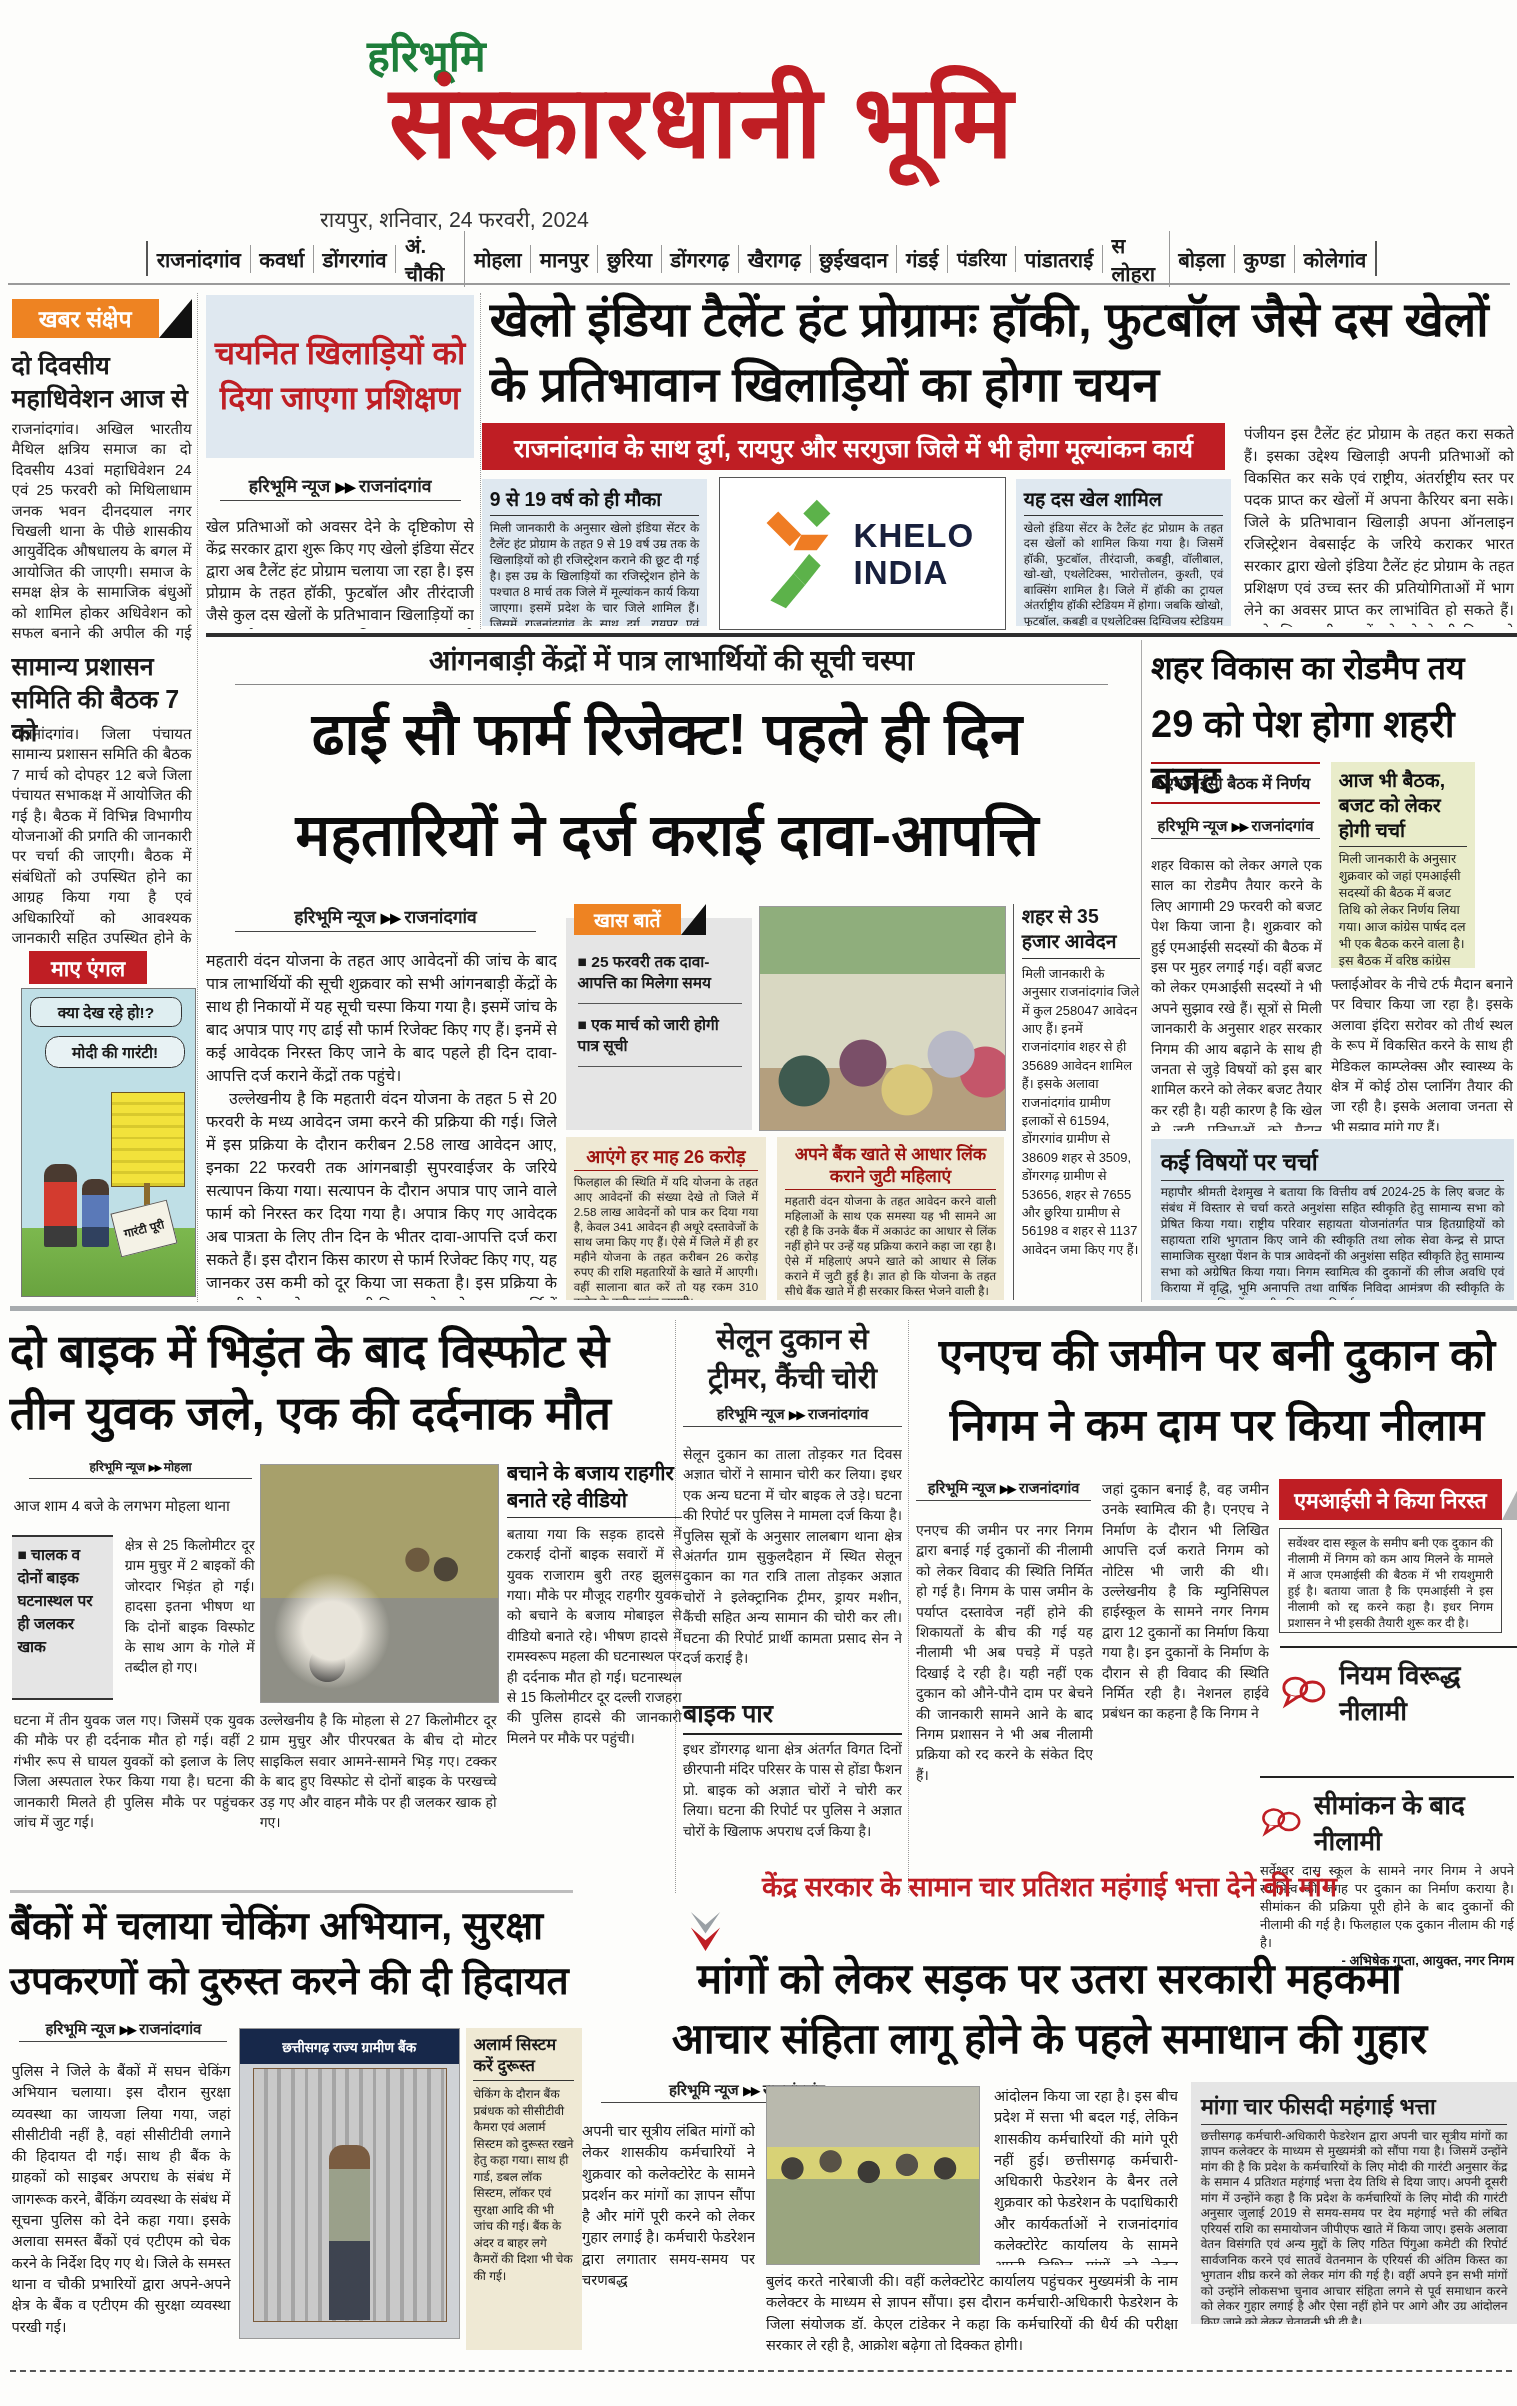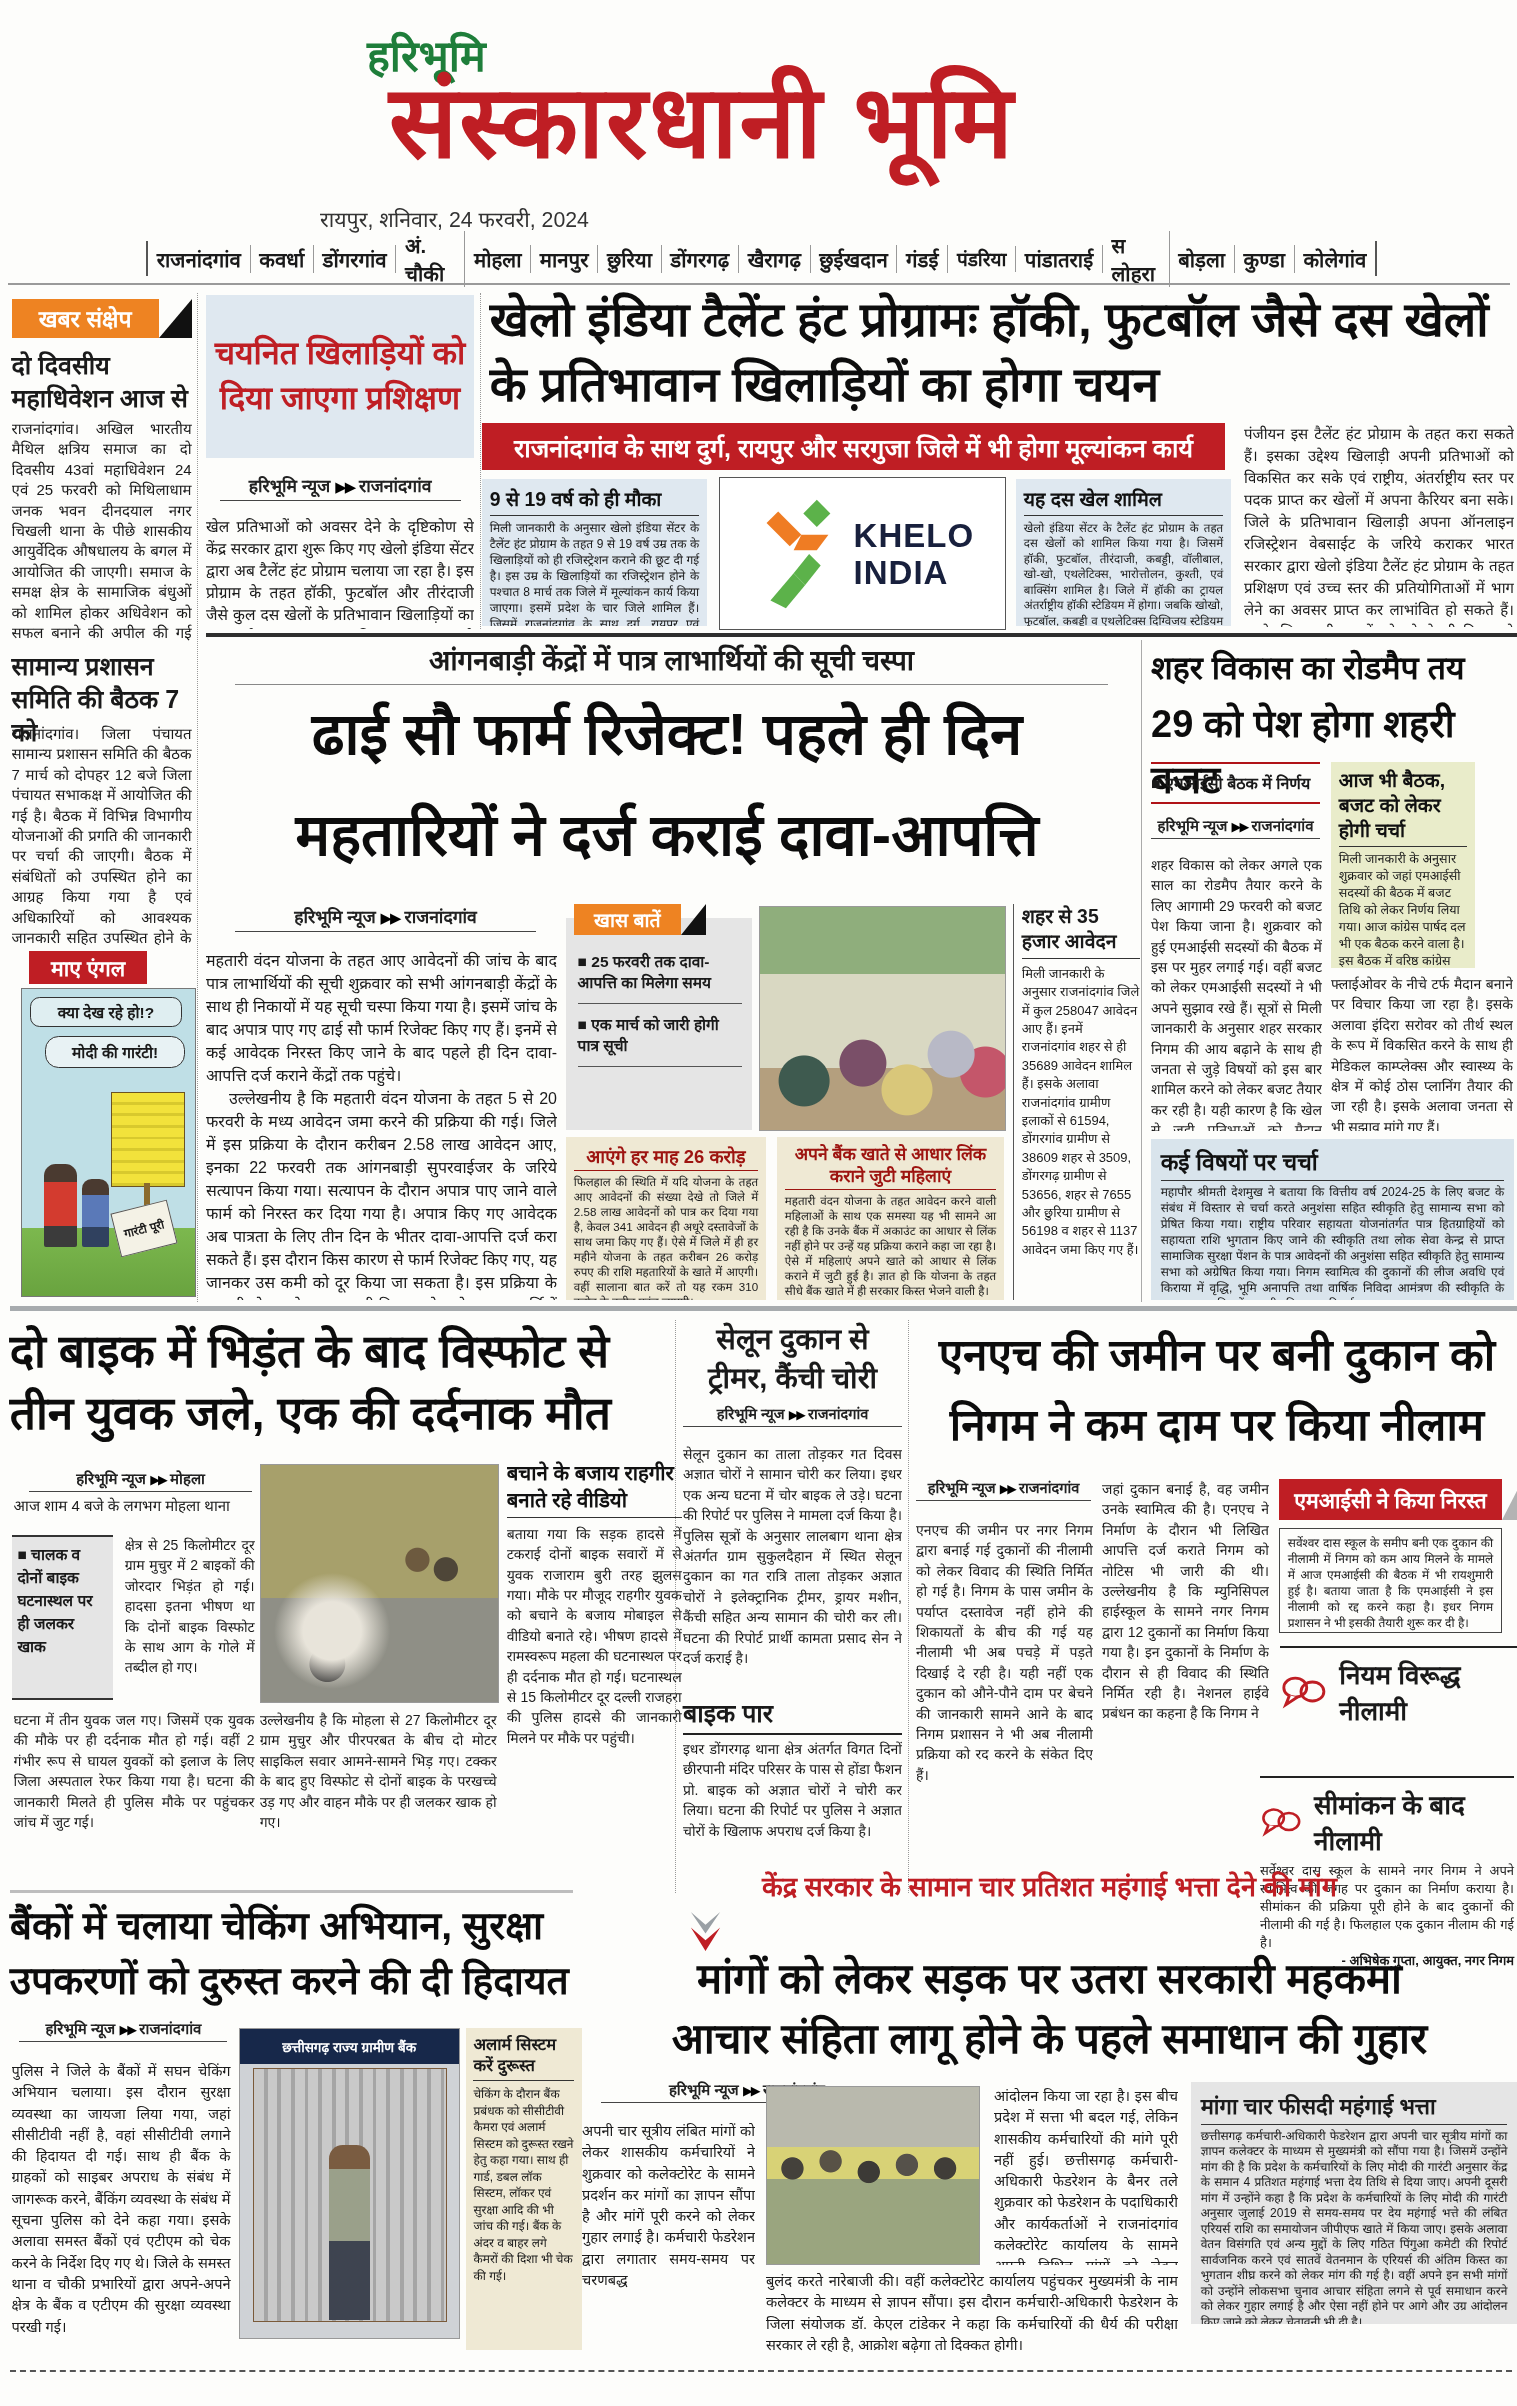--- a/index.html
+++ b/index.html
@@ -207,21 +207,21 @@
     </div>
   </div>
 
   <div class="abs grayrule" style="left:9.7px;top:1306px;width:1508px;height:4.9px;"></div>
 
   <div class="abs" style="left:9.7px;top:1320px;width:662px;height:574px;">
     <div style="font-weight:bold;color:#0c0c0c;">
       <div style="font-size:46px;line-height:62px;">दो बाइक में भिड़ंत के बाद विस्फोट से</div>
       <div style="font-size:46px;line-height:62px;">तीन युवक जले, एक की दर्दनाक मौत</div>
     </div>
-    <div class="abs byline" style="left:19.4px;top:148px;width:223px;font-size:15px;">
+    <div class="abs byline" style="left:19.4px;top:138px;width:223px;font-size:12px;">
       <span>हरिभूमि न्यूज</span>
       <span class="arr">▶▶</span>
       <span>मोहला</span>
     </div>
     <div class="abs j" style="left:3.9px;top:175px;width:241px;font-size:15px;line-height:21.3px;">आज शाम 4 बजे के लगभग मोहला थाना</div>
     <div class="abs graybox clip" style="left:1.9px;top:215px;width:101px;height:165px;border-top:2.4px solid #333;border-bottom:2.4px solid #333;
                 font-size:15.5px;font-weight:bold;line-height:23px;padding:5.8px;box-sizing:border-box;">■ चालक व दोनों बाइक घटनास्थल पर ही जलकर खाक</div>
     <div class="abs j clip" style="left:115px;top:215px;width:130px;height:167px;font-size:14px;line-height:20.4px;">क्षेत्र से 25 किलोमीटर दूर ग्राम मुचुर में 2 बाइकों की जोरदार भिड़ंत हो गई। हादसा इतना भीषण था कि दोनों बाइक विस्फोट के साथ आग के गोले में तब्दील हो गए।</div>
     <div class="abs clip" style="left:250px;top:144px;width:237px;height:237px;border:1px solid #999;
                 background:

